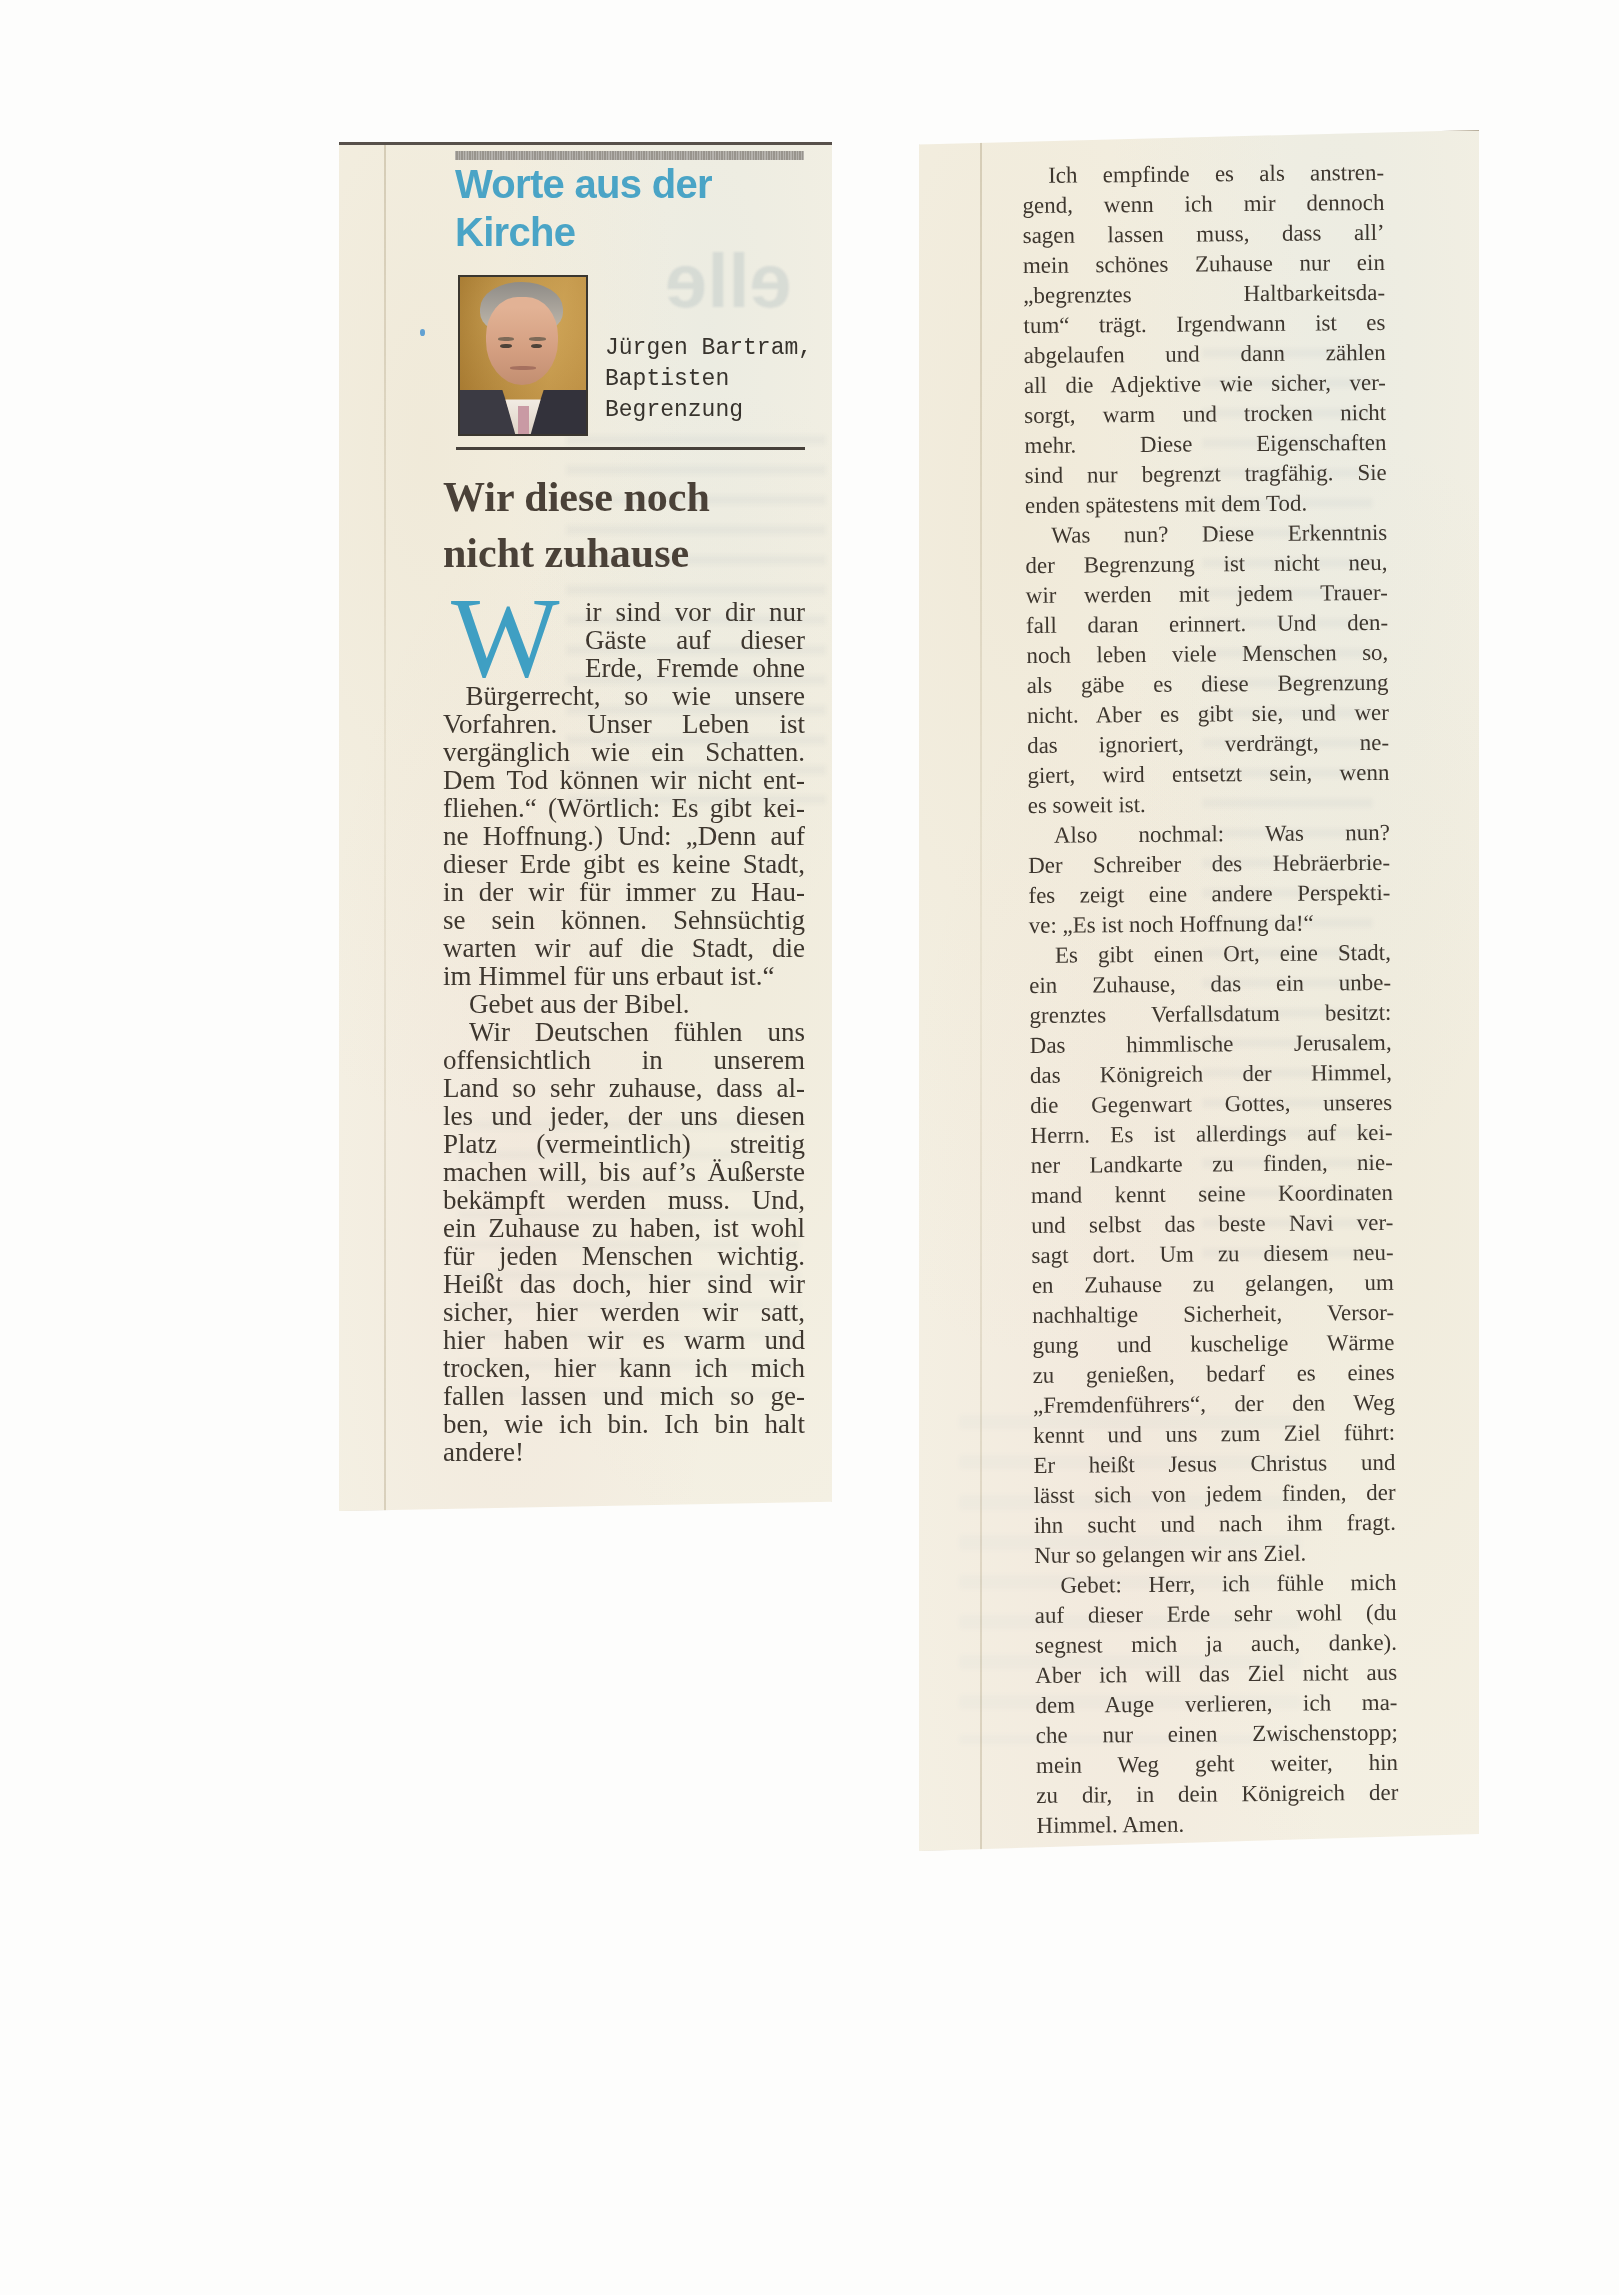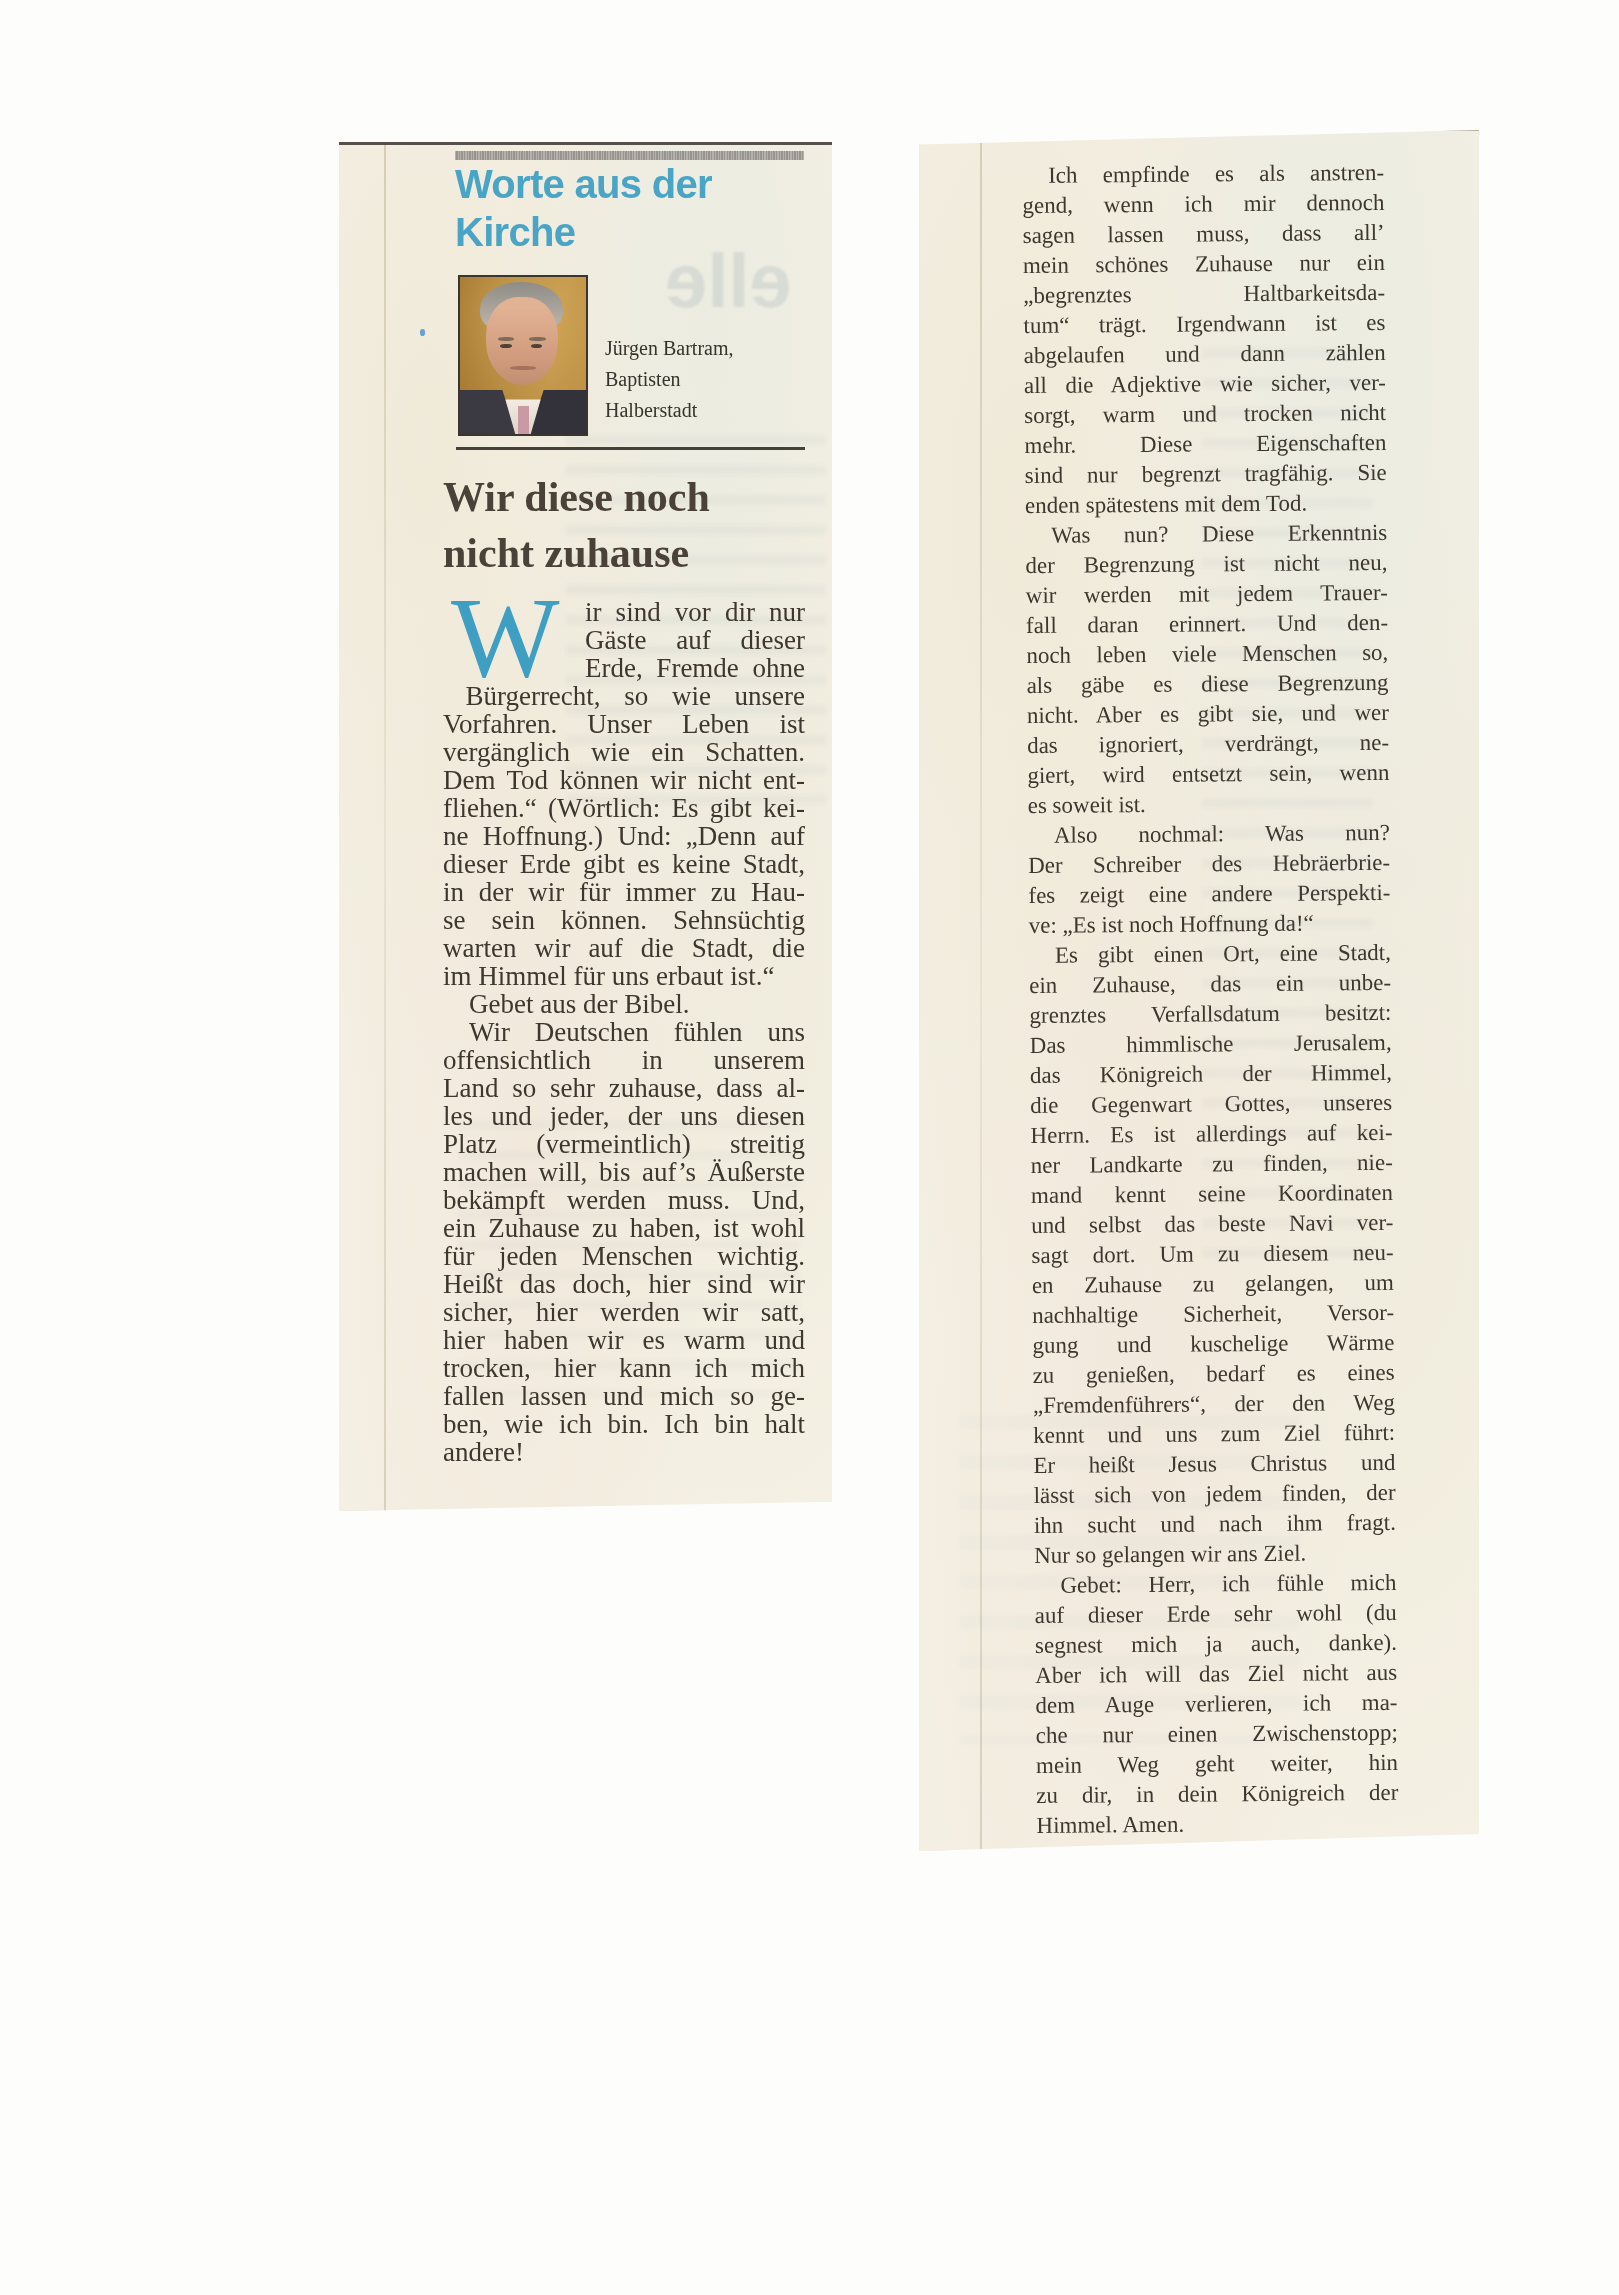--- a/index.html
+++ b/index.html
@@ -55,21 +55,21 @@
   .ph-brow{position:absolute;width:13%;height:2.5%;background:#7d6a58;border-radius:40%;}
   .ph-eye{position:absolute;width:9%;height:2.8%;background:#4c4238;border-radius:50%;}
   .ph-mouth{position:absolute;left:40%;top:57%;width:20%;height:2.2%;background:#a5705f;border-radius:40%;}
   .ph-suit{position:absolute;bottom:-2%;width:46%;height:30%;background:#3b3a43;}
   .ph-suit.l{left:-6%;transform:skewX(18deg);}
   .ph-suit.r{right:-6%;transform:skewX(-18deg);background:#33323b;}
   .ph-shirt{position:absolute;left:36%;bottom:0;width:28%;height:22%;
     background:linear-gradient(180deg,#f2ece4,#ded3c6);clip-path:polygon(0 0,100% 0,72% 100%,28% 100%);}
   .ph-tie{position:absolute;left:46%;bottom:0;width:9%;height:18%;background:#c99aa4;}
   .caption{position:absolute;left:266px;top:188px;
-    font-family:Liberation Serif, serif;font-size:20px;line-height:31px;
+    font-family:Liberation Mono, monospace;font-size:23px;line-height:31px;
     font-weight:400;color:#37332d;}
   
   .rule{position:absolute;left:117px;top:302px;width:349px;height:2.6px;background:#46403a;}
   .headline{position:absolute;left:104px;top:324px;margin:0;
     font-family:"Liberation Serif",serif;font-weight:700;
     font-size:42px;line-height:56px;color:#4a4138;letter-spacing:0;}
   .dropcap{position:absolute;left:112px;top:435px;
     font-family:"Liberation Serif",serif;font-size:115px;line-height:115px;
     color:#3f9fc3;}
   .body-col{position:absolute;color:#3e372f;}
@@ -115,21 +115,21 @@
     <div class="ph-mouth"></div>
     <div class="ph-suit l"></div>
     <div class="ph-suit r"></div>
     <div class="ph-shirt"></div>
     <div class="ph-tie"></div>
   </div>
 
   <div class="caption">
     <div>Jürgen Bartram,</div>
     <div>Baptisten</div>
-    <div>Halberstadt</div>
+    <div>Begrenzung</div>
   </div>
 
   <div class="rule"></div>
 
   <h2 class="headline"><span>Wir diese noch</span><br><span>nicht zuhause</span></h2>
 
   <div class="dropcap">W</div>
 
   <div class="body-col leftbody">
       <div class="bline w3">ir sind vor dir nur</div>

